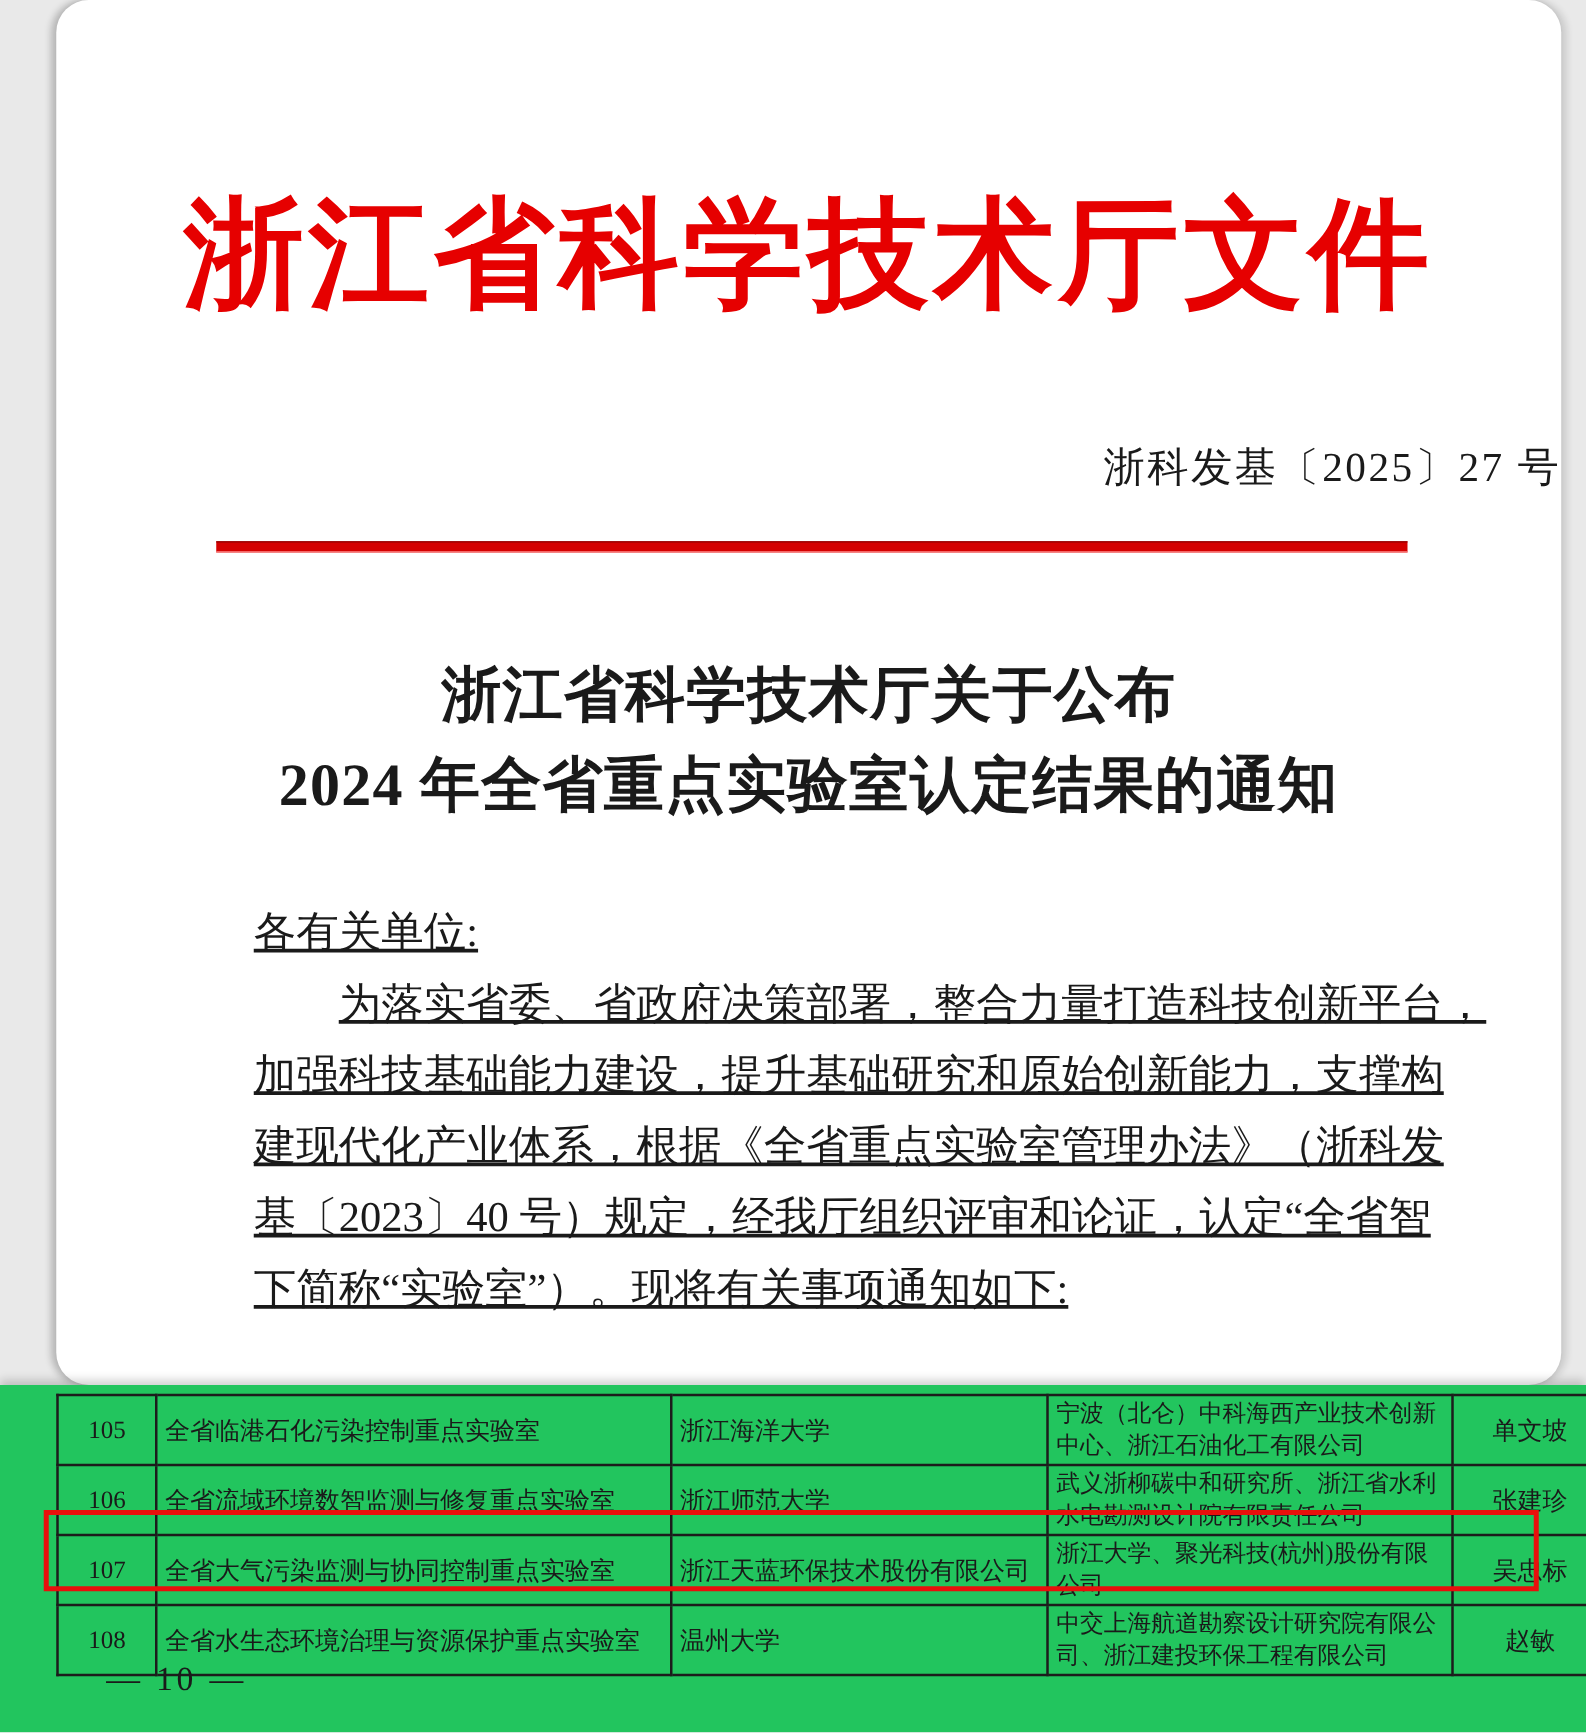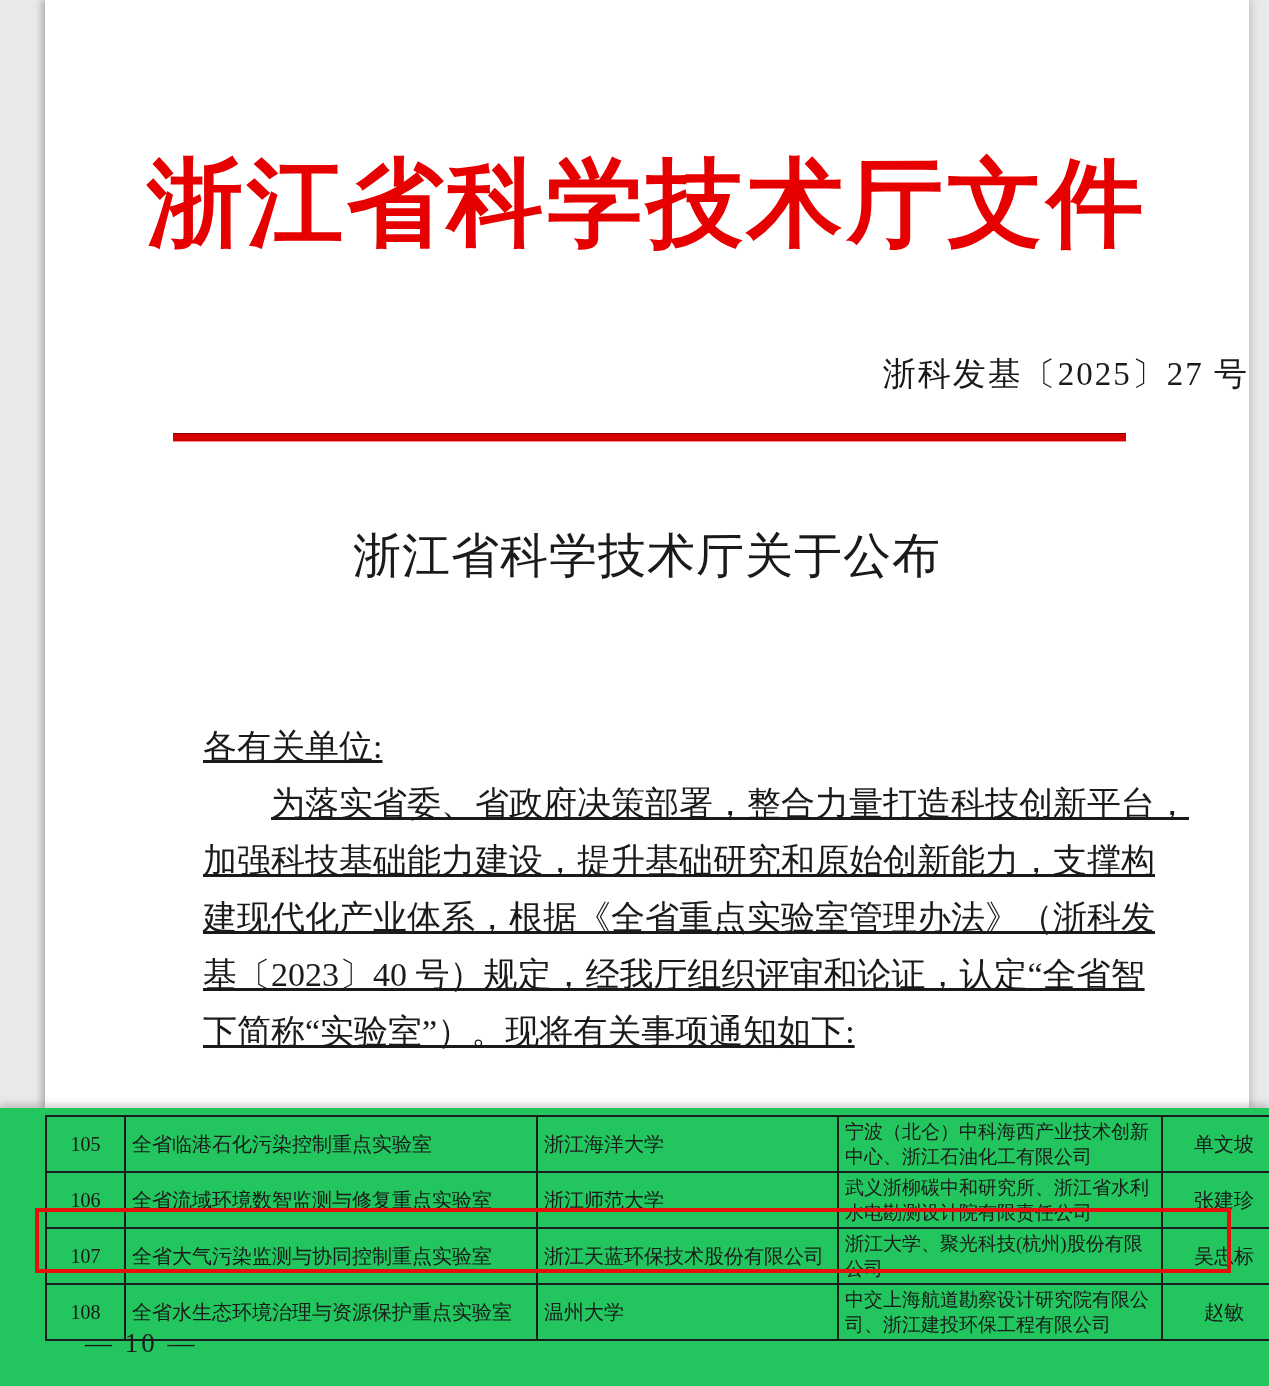--- a/index.html
+++ b/index.html
@@ -1,30 +1,30 @@
 <!DOCTYPE html>
 <html><head>
 <meta charset="utf-8">
 <style>
   html,body{margin:0;padding:0;background:#e9e9e9;}
   .stage{position:relative;width:1269px;height:1386px;overflow:hidden;
          font-family:"Liberation Serif","DejaVu Serif",serif;color:#1a1a1a;
          background:#e9e9e9;}
   
   .page1{position:absolute;left:45px;top:0;width:1204px;height:1108px;background:#fff;
-         box-shadow:-4px 0 6px rgba(0,0,0,.22), 4px 0 6px rgba(0,0,0,.12);}
+         box-shadow:-4px 0 6px rgba(0,0,0,.22), 4px 0 6px rgba(0,0,0,.12);border-radius:26px;}
   .red-title{position:absolute;left:0;right:0;top:140px;text-align:center;
              font-size:96px;font-weight:bold;color:#e60000;letter-spacing:4px;
              white-space:nowrap;}
   .doc-no{position:absolute;left:0;right:0;top:352px;text-align:right;
           font-size:33px;letter-spacing:2px;}
   .red-rule{position:absolute;left:128px;top:433px;width:953px;height:7px;
             background:#d40000;border-top:1px solid #8f0000;border-bottom:1px solid #ff8a8a;}
   .notice-title{position:absolute;left:0;right:0;text-align:center;
-                font-size:48px;font-weight:normal;letter-spacing:1px;white-space:nowrap;}
+                font-size:48px;font-weight:bold;letter-spacing:1px;white-space:nowrap;}
   .nt1{top:524px;}
   .nt2{top:596px;}
   .body-text{position:absolute;left:158px;top:718px;width:920px;
              font-size:34px;line-height:57px;}
   .bline{white-space:nowrap;text-decoration:underline;}
   .bline.indent{padding-left:68px;}
   
   .page10{position:absolute;left:0;top:1108px;width:1269px;height:278px;background:#22c55e;
           box-shadow:0 -4px 7px rgba(0,0,0,.18);}
   table.labs{position:absolute;left:45px;top:7px;width:1170px;border-collapse:collapse;
@@ -45,20 +45,21 @@
 </head>
 <body>
 
 <div class="stage">
 
   <div class="page1">
     <div class="red-title">浙江省科学技术厅文件</div>
     <div class="doc-no">浙科发基〔2025〕27 号</div>
     <div class="red-rule"></div>
     <div class="notice-title nt1">浙江省科学技术厅关于公布</div>
+    <div class="notice-title nt2">2024 年全省重点实验室认定结果的通知</div>
 
     <div class="body-text">
       <div class="bline">各有关单位:</div>
       <div class="bline indent">为落实省委、省政府决策部署，整合力量打造科技创新平台，</div>
       <div class="bline">加强科技基础能力建设，提升基础研究和原始创新能力，支撑构</div>
       <div class="bline">建现代化产业体系，根据《全省重点实验室管理办法》（浙科发</div>
       <div class="bline">基〔2023〕40 号）规定，经我厅组织评审和论证，认定“全省智</div>
       <div class="bline">下简称“实验室”）。现将有关事项通知如下:</div>
     </div>
   </div>

